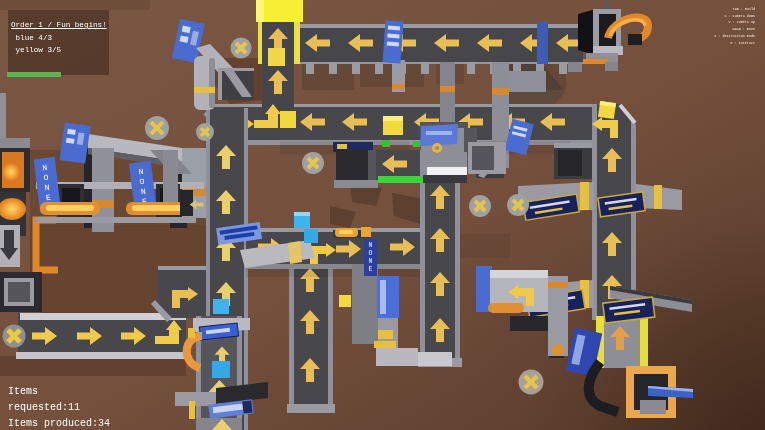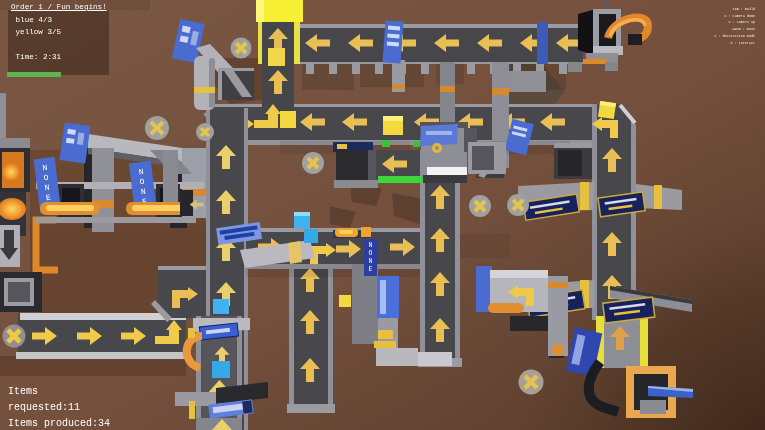--- a/index.html
+++ b/index.html
@@ -598,21 +598,21 @@
       </g>
 
 <g>
   <rect x="468" y="142" width="38" height="32" fill="#9a9aa0"></rect>
   <rect x="472" y="146" width="22" height="24" fill="#55555b"></rect>
 </g>
 </svg>
 
 
 <div style="position:absolute;left:8px;top:10px;width:101px;height:65px;background:rgba(66,43,31,0.62);"></div>
-<div class="txt" style="left:11px;top:1px;font-size:7.6px;line-height:12.6px;"><span style="text-decoration:underline">Order 1 / Fun begins!</span>
+<div class="txt" style="left:11px;top:19px;font-size:7.6px;line-height:12.6px;"><span style="text-decoration:underline">Order 1 / Fun begins!</span>
  blue 4/3
  yellow 3/5
 
  Time: 2:31</div>
 
 <div style="position:absolute;left:7px;top:72px;width:54px;height:5px;background:#5cb550;"></div>
 
 
 <div class="txt" style="right:10px;top:6px;font-size:3.4px;line-height:6.7px;text-align:right;color:#f5f0ea;">TAB : Build
 C : camera down

